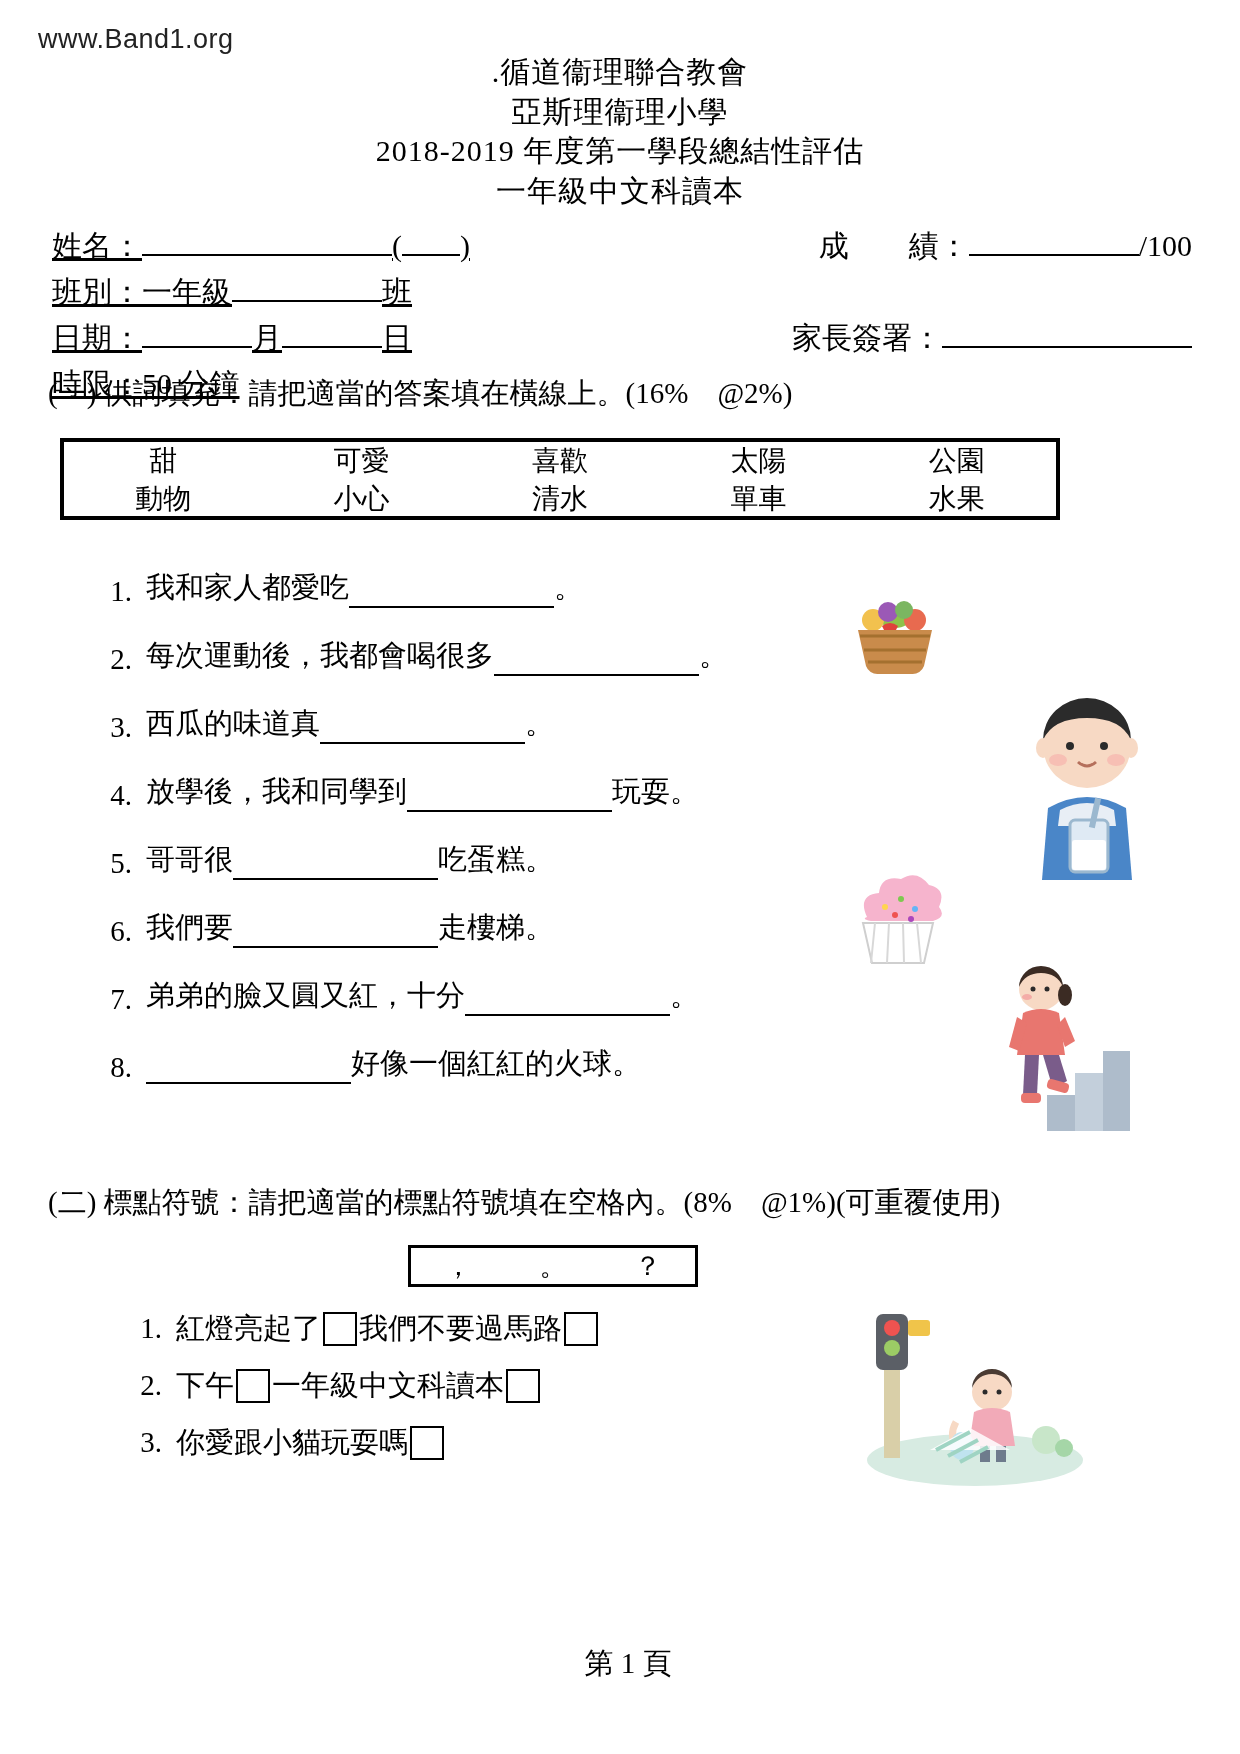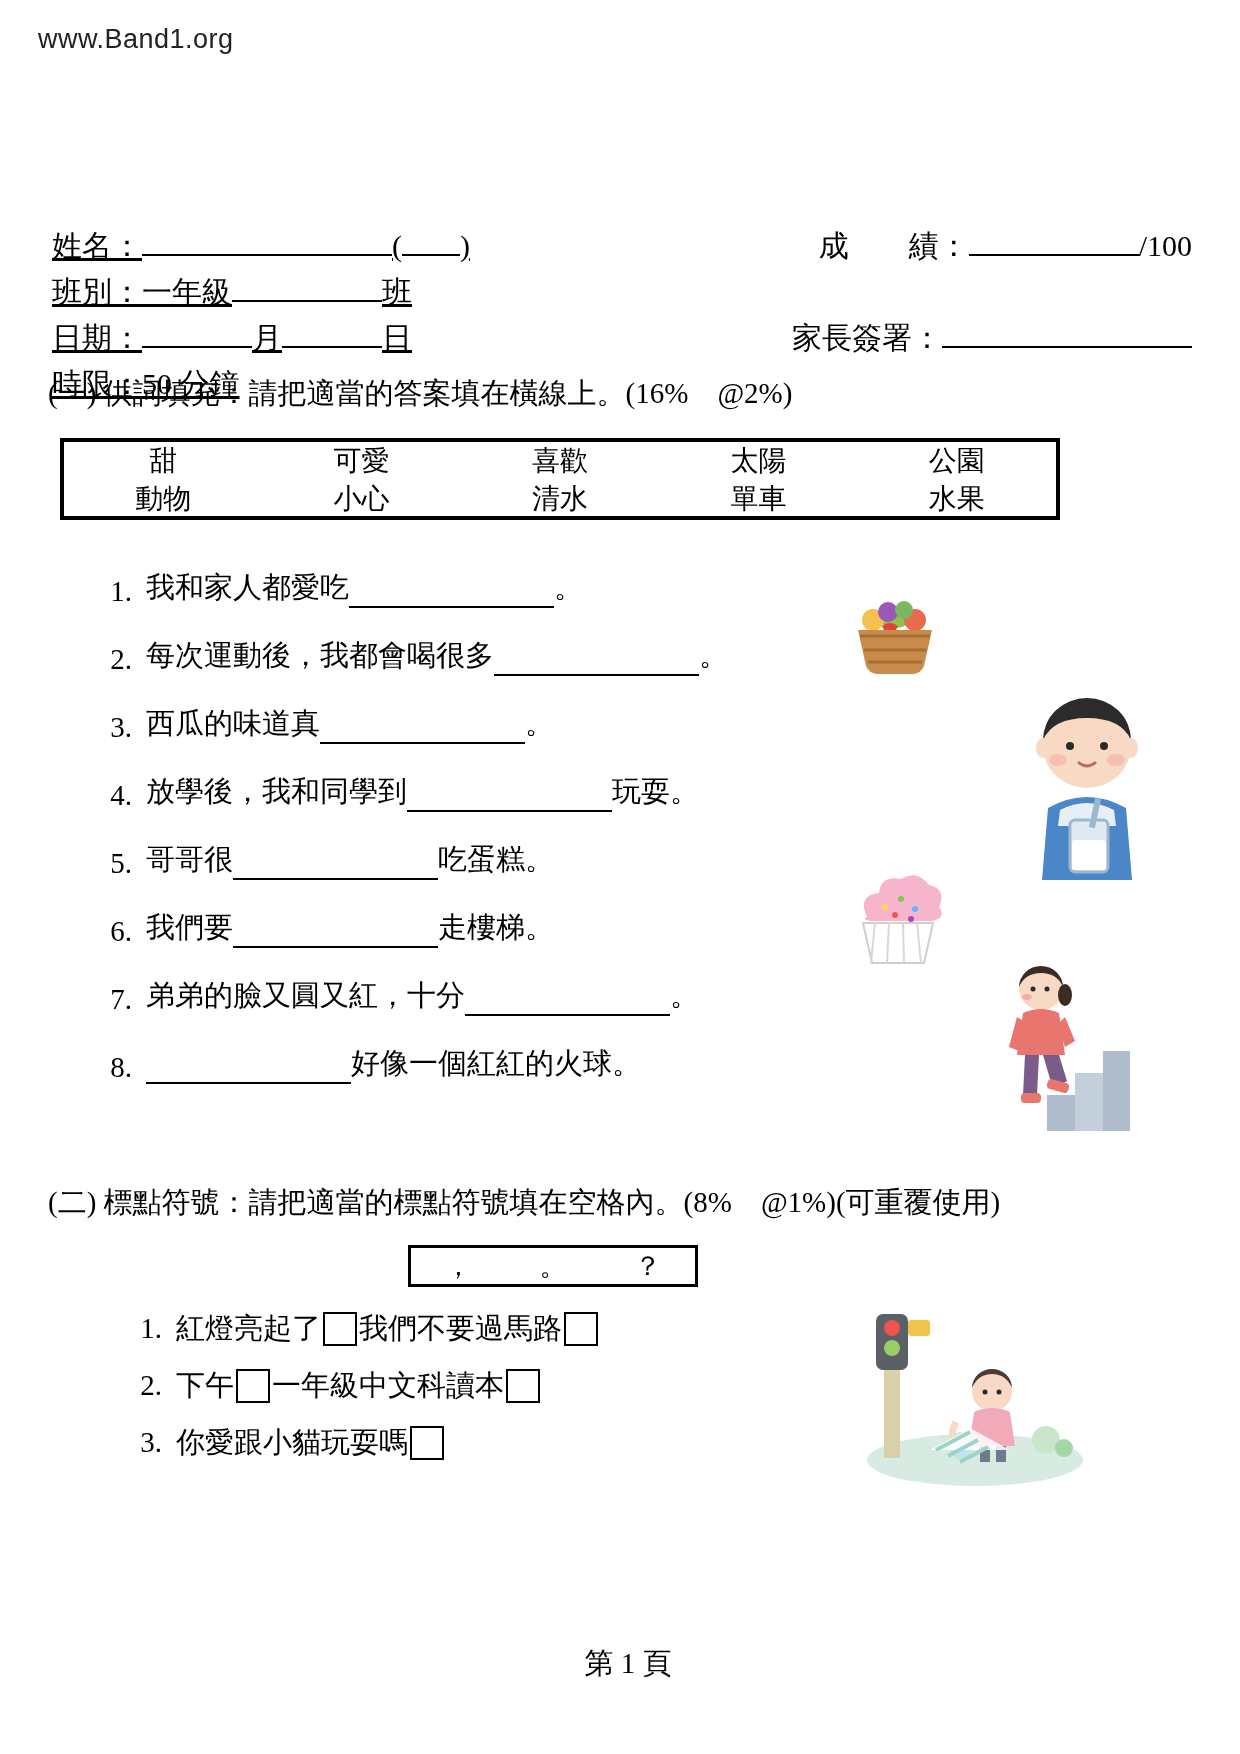--- a/index.html
+++ b/index.html
@@ -163,20 +163,26 @@
   
   .illus { position: absolute; }
 </style>
 </head>
 <body>
 
 <div class="page">
 
   <div class="watermark">www.Band1.org</div>
 
+  <div class="header">
+    <div>.循道衞理聯合教會</div>
+    <div>亞斯理衞理小學</div>
+    <div>2018-2019 年度第一學段總結性評估</div>
+    <div>一年級中文科讀本</div>
+  </div>
 
   <div class="info">
     <div class="row">
       <span>姓名：</span><span class="u" style="width:250px"></span><span>(</span><span class="u" style="width:58px"></span><span>)</span>
       <span class="right-block"><span>成　　績：</span><span class="u" style="width:170px"></span><span>/100</span></span>
     </div>
     <div class="row">
       <span>班別：一年級</span><span class="u" style="width:150px"></span><span>班</span>
     </div>
     <div class="row">

